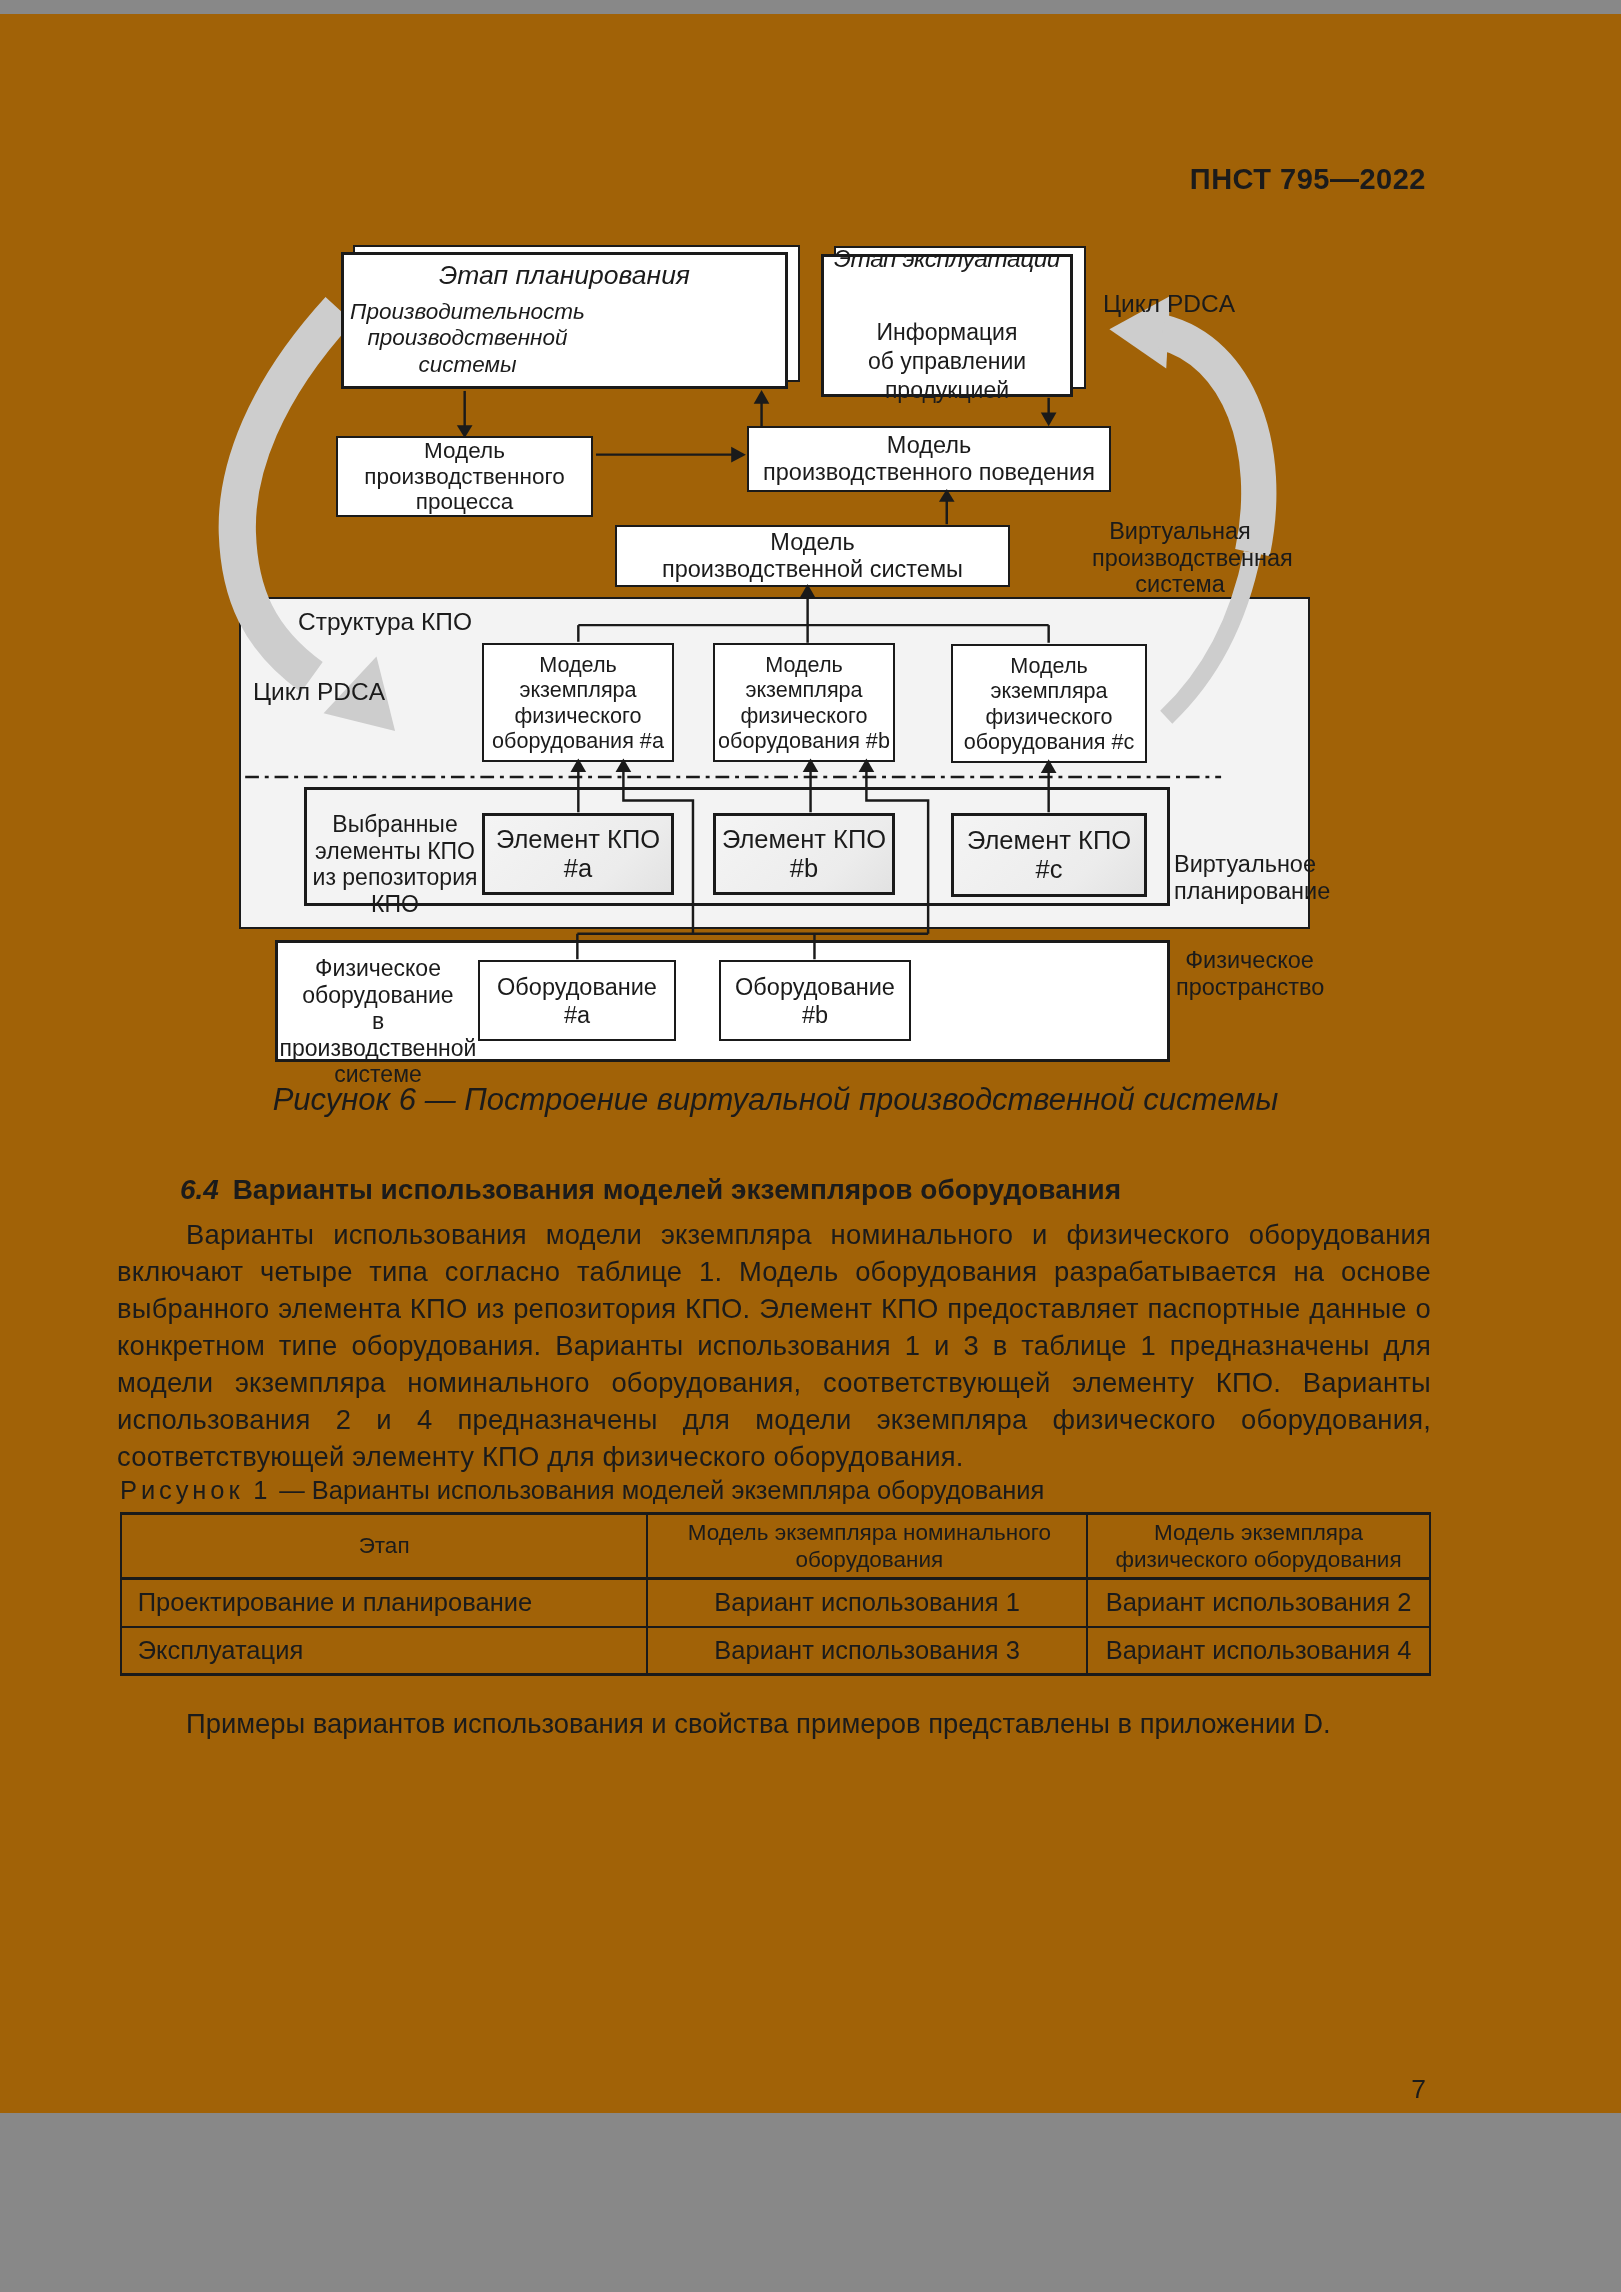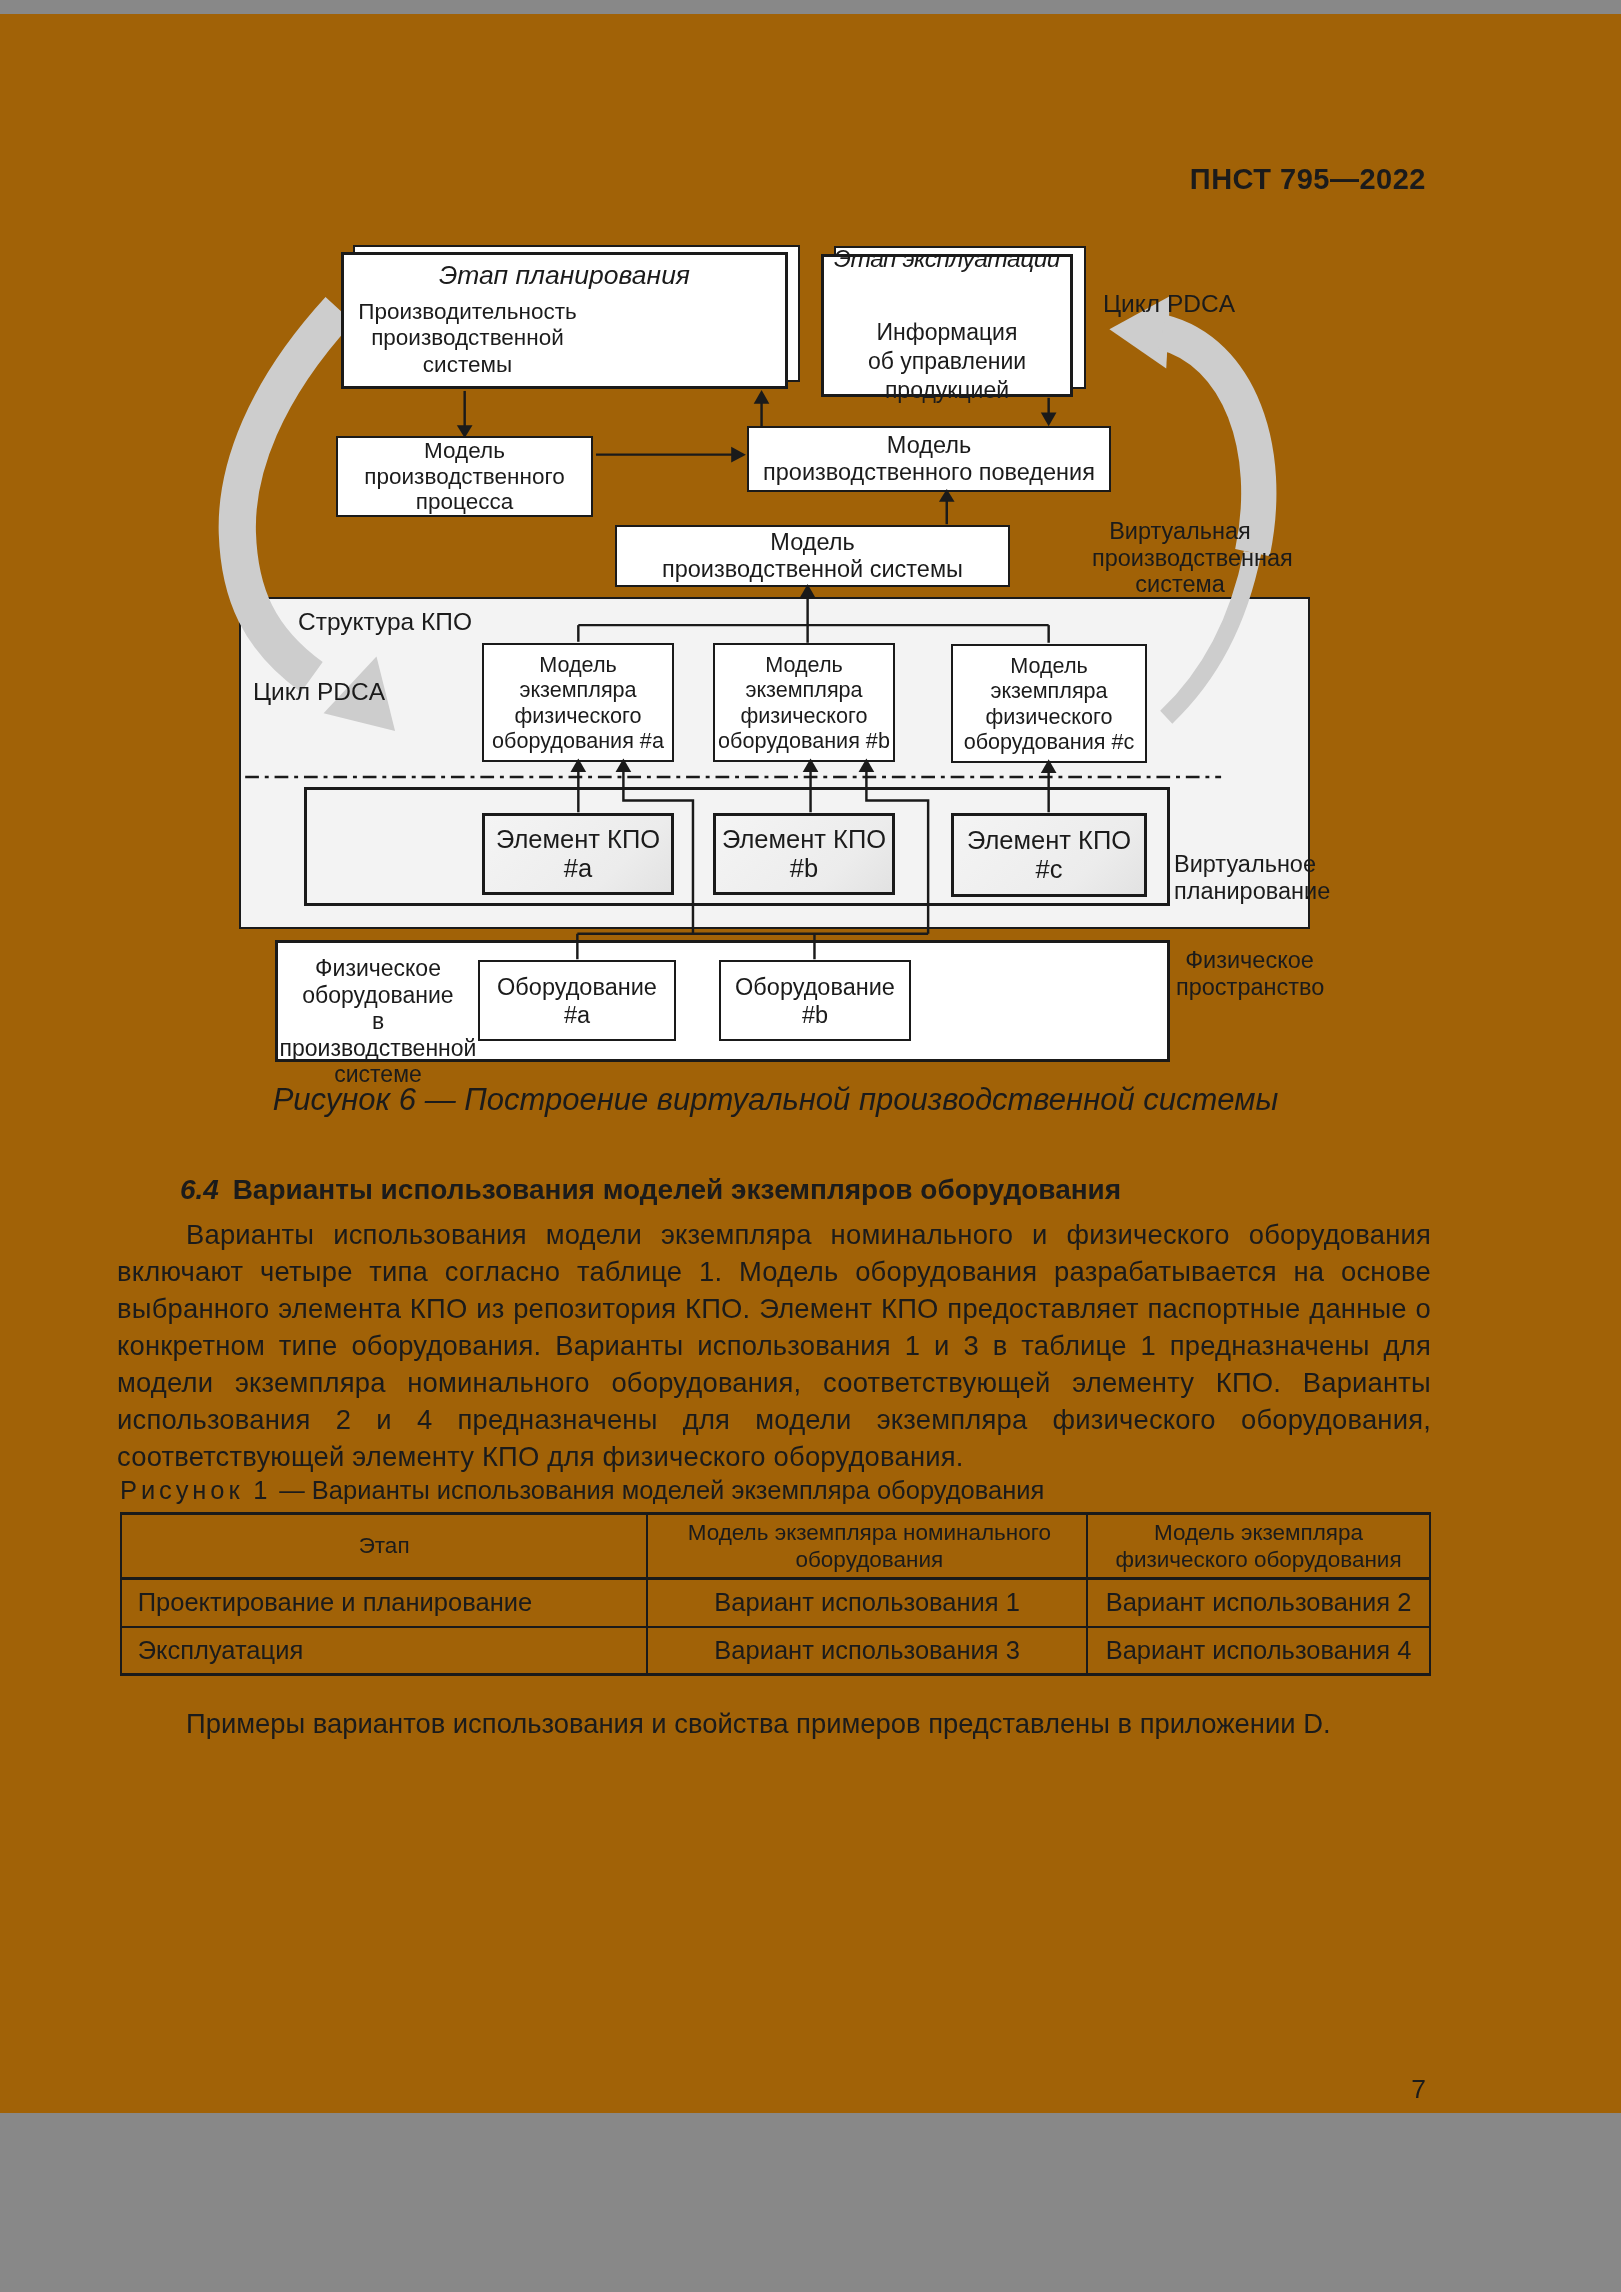--- a/index.html
+++ b/index.html
@@ -21,21 +21,21 @@
   .shadowbox{position:absolute;box-sizing:border-box;background:#fff;border:2.9px solid #1a1a1a;z-index:3;}
   .container-box{position:absolute;box-sizing:border-box;z-index:1;}
   .kpo-box{left:82px;top:358px;width:1071px;height:332px;background:#f3f3f3;border:2.9px solid #1a1a1a;}
   .inner-box{left:147px;top:548px;width:866px;height:119px;border:3.4px solid #1a1a1a;z-index:2;}
   .phys-box{left:118px;top:701px;width:895px;height:122px;background:#fff;border:3.4px solid #1a1a1a;}
   .dlabel{position:absolute;z-index:5;font-size:23.5px;line-height:27.4px;text-align:center;}
   .stage-title{font-style:italic;font-size:26.5px;margin-bottom:9.8px;}
   .stage-title.tight{font-size:24.5px;letter-spacing:-0.5px;}
   .stage-cols{display:flex;width:100%;font-size:22.5px;line-height:26.5px;}
   .stage-cols .c1{width:44%;}
-  .stage-cols .c2{width:56%;}
+  .stage-cols .c2{width:56%;font-style:italic;}
   .elem-box{background:linear-gradient(135deg,#f4f4f4 0%,#ececec 70%,#e2e2e2 100%);
             font-size:25.5px;line-height:29px;border-width:3.4px;}
   .equip-box{font-size:23.5px;line-height:28px;}
   .inst-box{font-size:21.6px;line-height:25.5px;}
   
   .fig-caption{position:absolute;top:1068px;left:120px;width:1311px;text-align:center;font-size:31px;font-style:italic;}
   .sec-heading{position:absolute;top:1160px;left:180px;font-size:28px;font-weight:bold;}
   .sec-heading .num{font-style:italic;margin-right:13.7px;}
   .body-par{position:absolute;top:1202px;left:117px;width:1314px;font-size:27.4px;line-height:37px;
             text-align:justify;text-indent:69px;letter-spacing:0.2px;}
@@ -128,20 +128,23 @@
 #a</div>
     <div class="dbox equip-box ws" style="left:562px;top:721px;width:192px;height:81px;">Оборудование
 #b</div>
 
     <div class="dlabel" style="left:946px;top:51px;width:196px;text-align:left;font-size:24.5px;">Цикл PDCA</div>
     <div class="dlabel ws" style="left:935px;top:279px;width:176px;font-size:23.5px;line-height:26.5px;">Виртуальная
 производственная
 система</div>
     <div class="dlabel" style="left:141px;top:369px;width:314px;text-align:left;font-size:24.5px;">Структура КПО</div>
     <div class="dlabel" style="left:96px;top:439px;width:196px;text-align:left;font-size:24.5px;">Цикл PDCA</div>
+    <div class="dlabel ws" style="left:140px;top:572px;width:196px;font-size:23px;line-height:26.5px;">Выбранные
+элементы КПО
+из репозитория КПО</div>
     <div class="dlabel ws" style="left:1017px;top:612px;width:139px;">Виртуальное
 планирование</div>
     <div class="dlabel ws" style="left:122px;top:716px;width:198px;font-size:23px;line-height:26.5px;">Физическое
 оборудование
 в производственной
 системе</div>
     <div class="dlabel ws" style="left:1019px;top:708px;width:147px;">Физическое
 пространство</div>
 
     <svg class="svg-front" width="1215" height="833" viewBox="0 0 1240 850">

